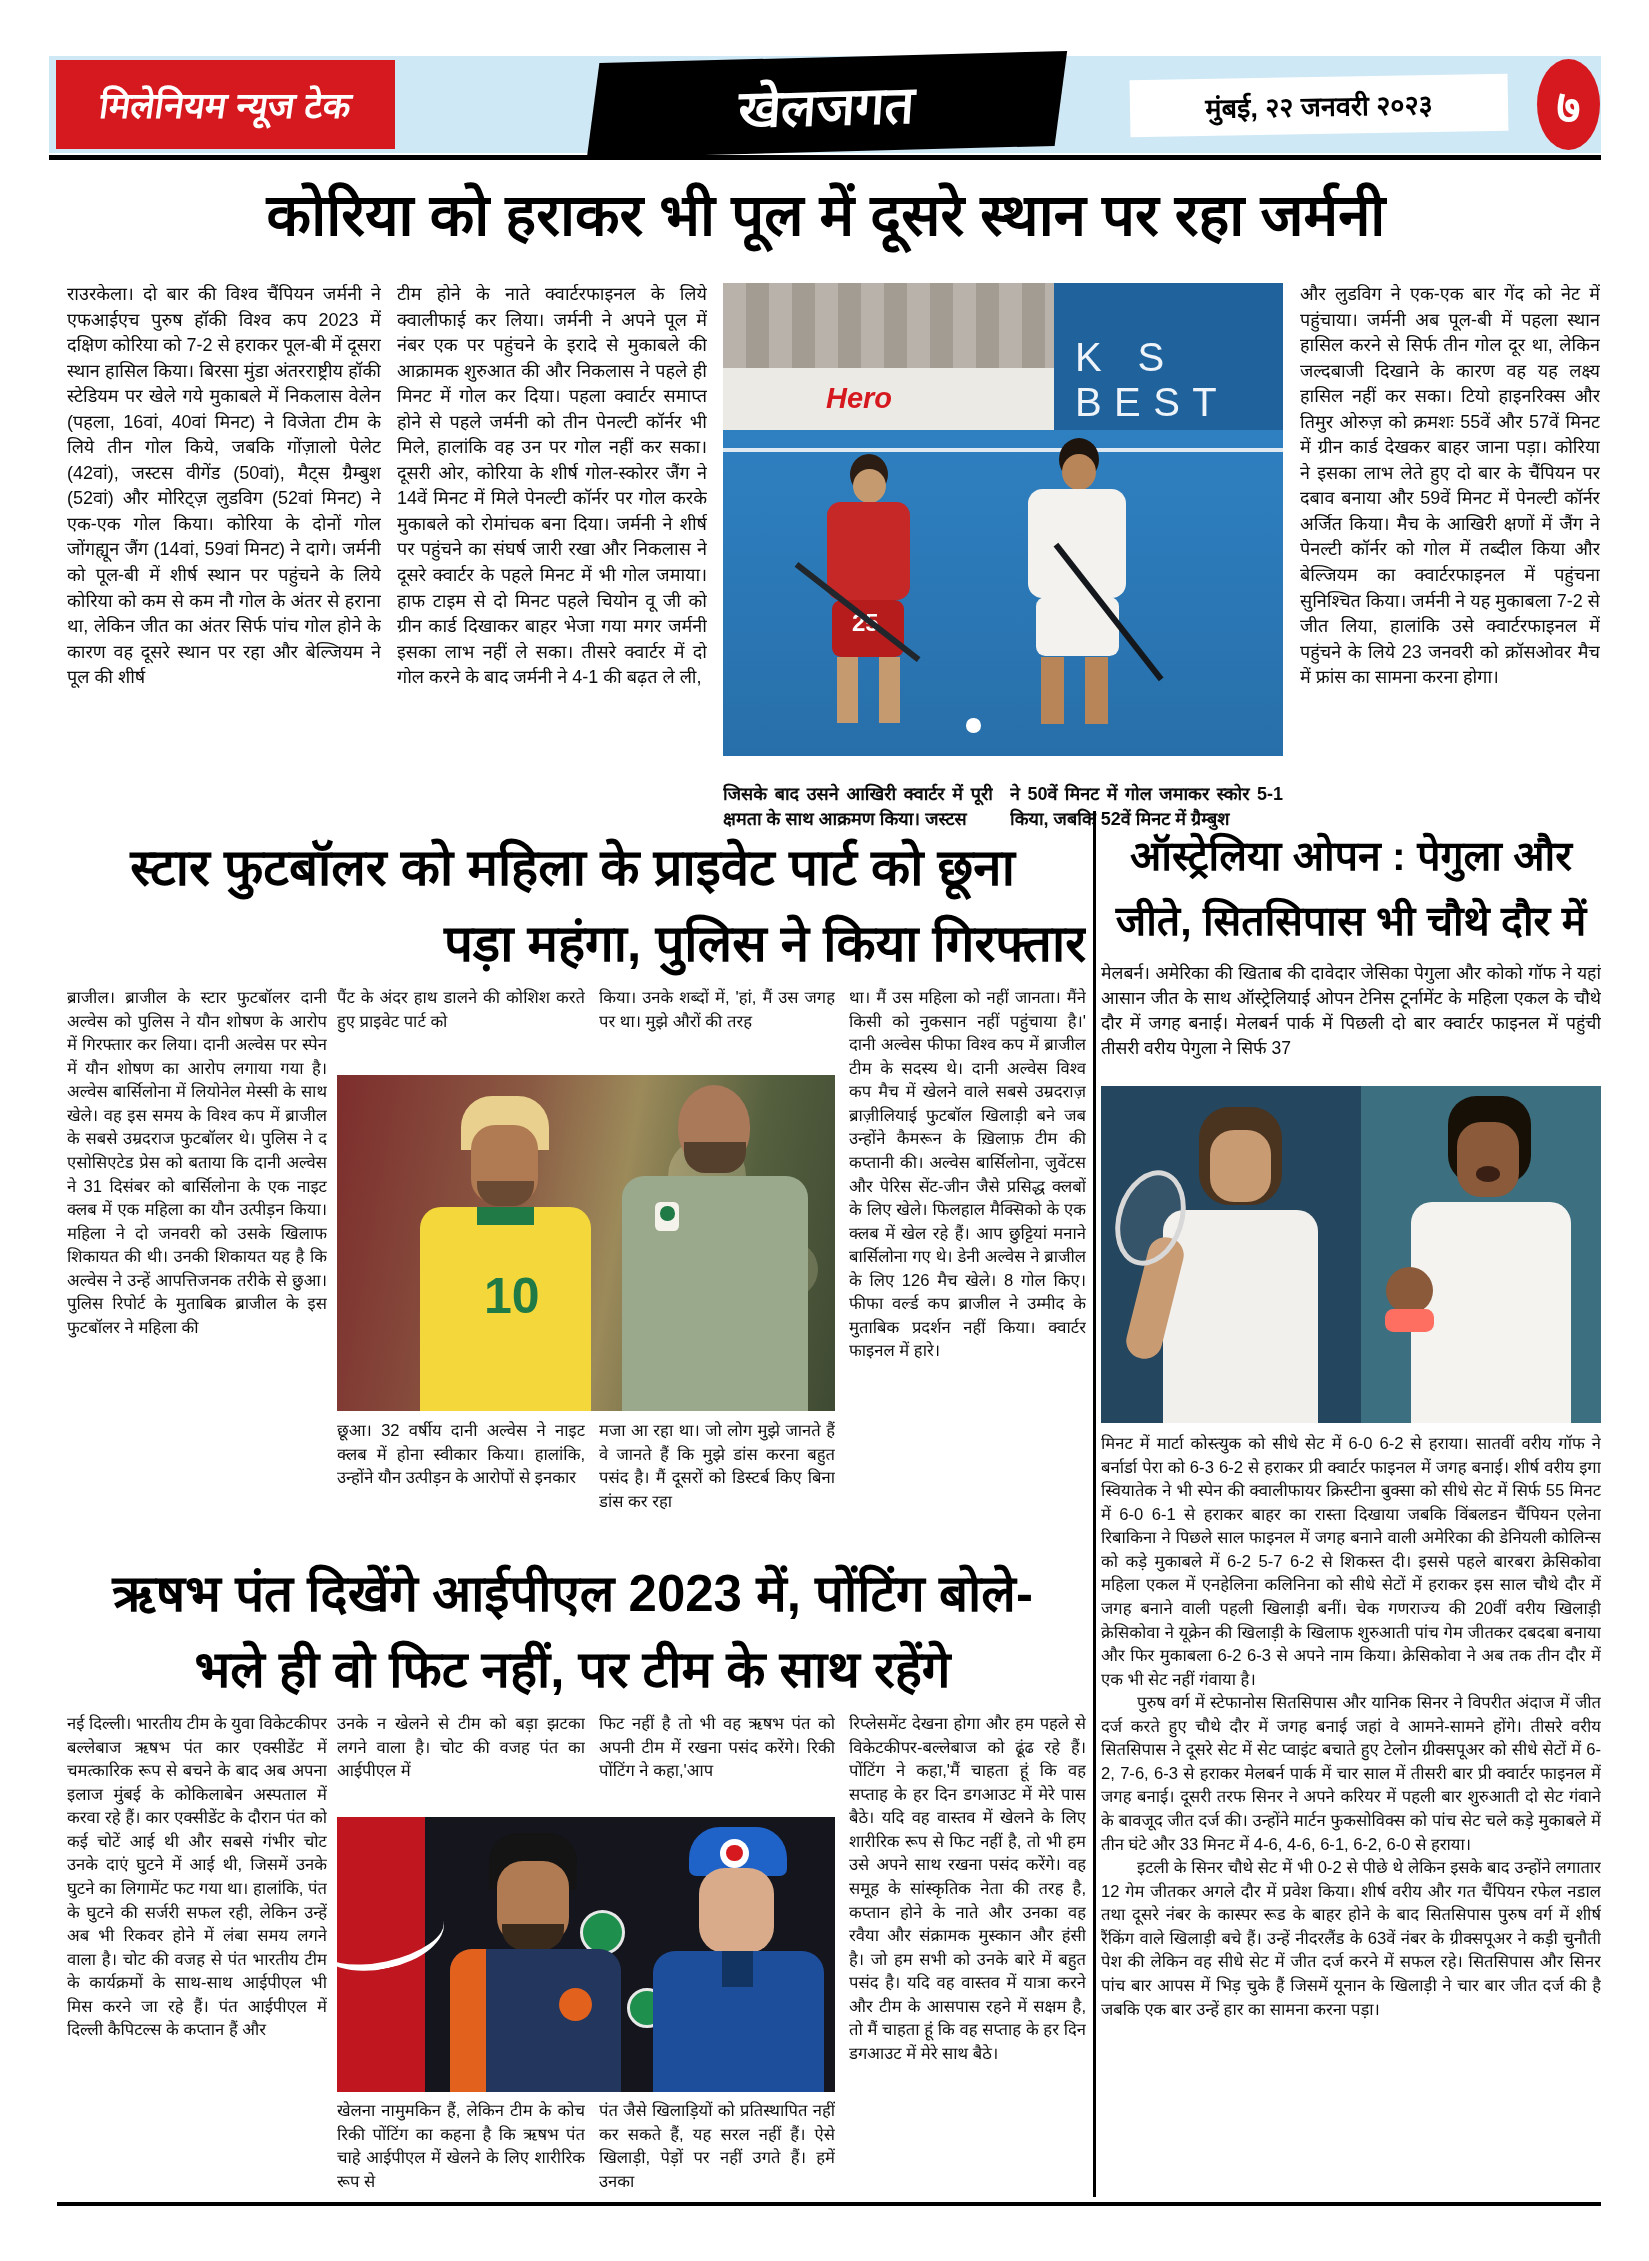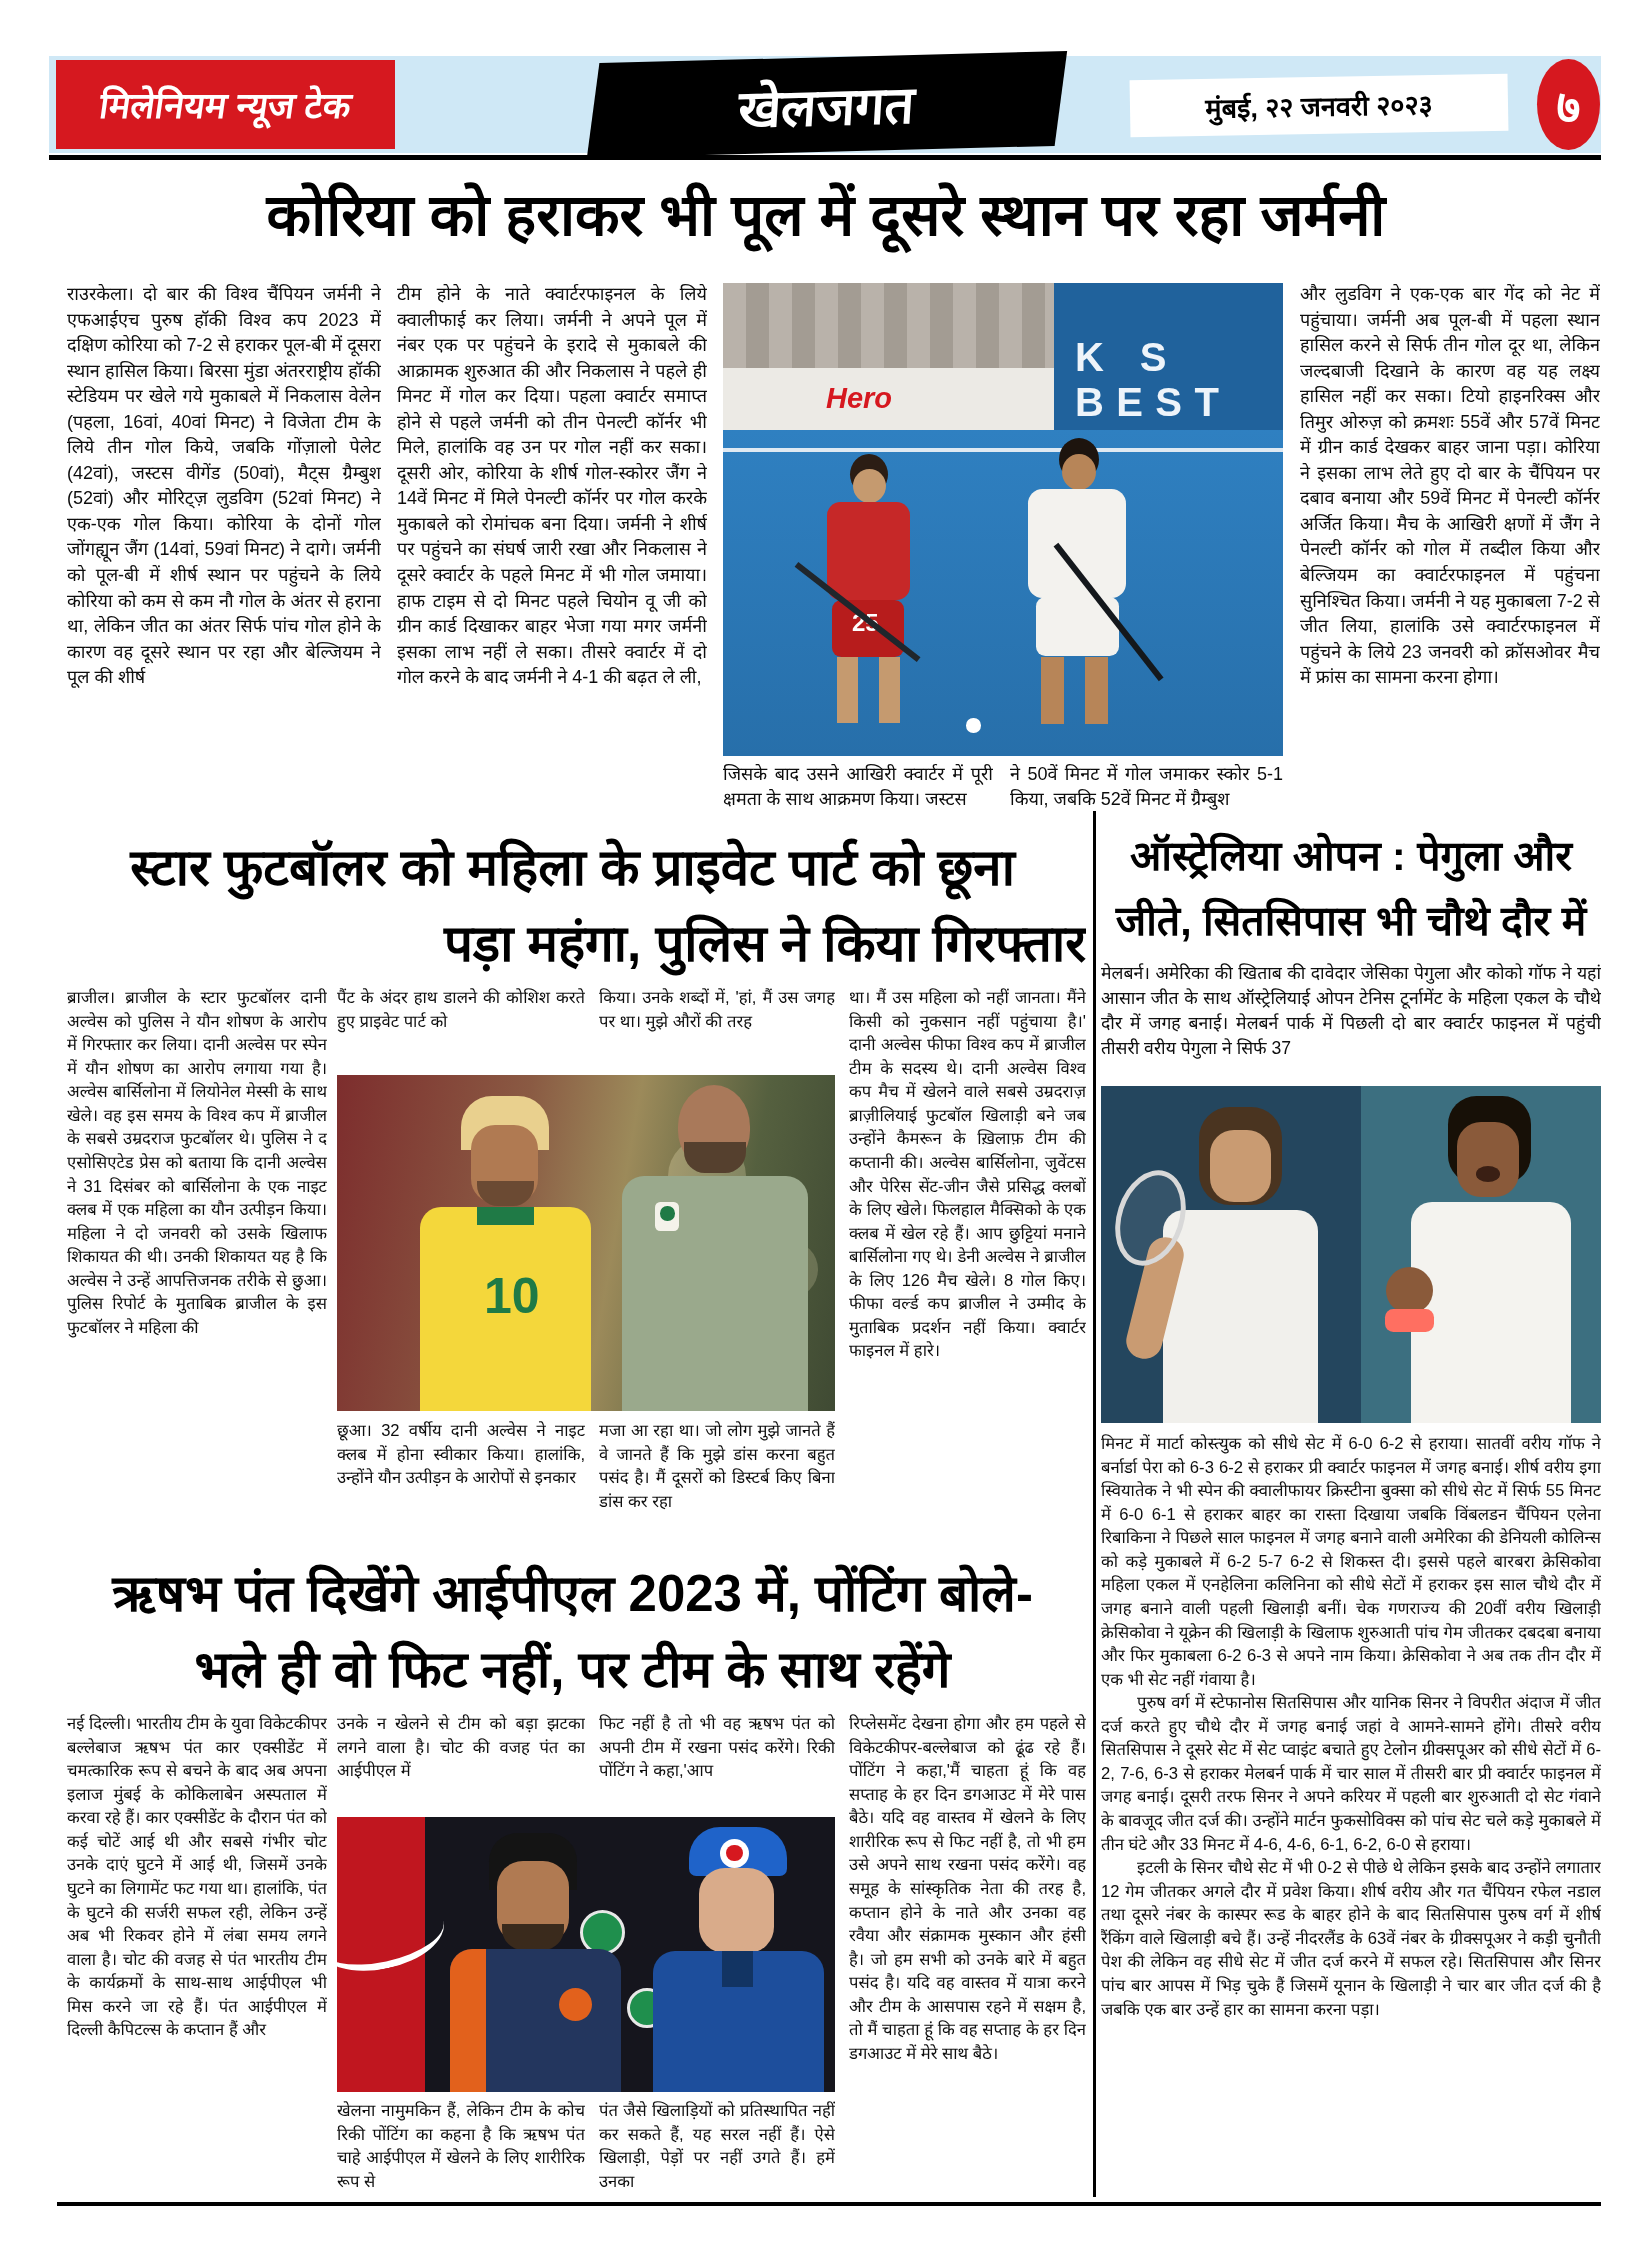--- a/index.html
+++ b/index.html
@@ -1,21 +1,21 @@
 <!DOCTYPE html>
 <html style="font-size:8.3px"><head>
 <meta charset="utf-8">
 <style>
   html,body{margin:0;padding:0;background:#e8e8e8;}
   .page{position:relative;width:1650px;height:2261px;background:#ffffff;
         font-family:"Liberation Sans","DejaVu Sans",sans-serif;color:#0c0c0c;}
   .abs{position:absolute;}
   .body-col{font-size:18px;line-height:1.42;text-align:justify;overflow:hidden;color:#0d0d0d;}
   .body-sm{font-size:16.6px;line-height:1.42;text-align:justify;overflow:hidden;color:#0d0d0d;}
-  .caption{font-size:18px;line-height:1.4;font-weight:normal;text-align:justify;overflow:hidden;}
+  .caption{font-size:18px;line-height:1.4;font-weight:bold;text-align:justify;overflow:hidden;margin-top:20px;}
   .hl{font-weight:900;text-align:center;color:#000;overflow:hidden;}
   .rule{background:#000;}
   .ph{overflow:hidden;}
   .ph *{position:absolute;}
   .nowrap{white-space:nowrap;}
   p.tpara{margin:0 0 0 0;text-indent:36px;}
   p.tpara.first{text-indent:0;}
 </style>
 </head>
 <body>
@@ -46,21 +46,21 @@
 
   <div class="abs body-col" style="left:67px;top:282px;width:314px;height:529px;">राउरकेला। दो बार की विश्व चैंपियन जर्मनी ने एफआईएच पुरुष हॉकी विश्व कप 2023 में दक्षिण कोरिया को 7-2 से हराकर पूल-बी में दूसरा स्थान हासिल किया। बिरसा मुंडा अंतरराष्ट्रीय हॉकी स्टेडियम पर खेले गये मुकाबले में निकलास वेलेन (पहला, 16वां, 40वां मिनट) ने विजेता टीम के लिये तीन गोल किये, जबकि गोंज़ालो पेलेट (42वां), जस्टस वीगेंड (50वां), मैट्स ग्रैम्बुश (52वां) और मोरिट्ज़ लुडविग (52वां मिनट) ने एक-एक गोल किया। कोरिया के दोनों गोल जोंगह्यून जैंग (14वां, 59वां मिनट) ने दागे। जर्मनी को पूल-बी में शीर्ष स्थान पर पहुंचने के लिये कोरिया को कम से कम नौ गोल के अंतर से हराना था, लेकिन जीत का अंतर सिर्फ पांच गोल होने के कारण वह दूसरे स्थान पर रहा और बेल्जियम ने पूल की शीर्ष</div>
 
   <div class="abs body-col" style="left:397px;top:282px;width:310px;height:529px;">टीम होने के नाते क्वार्टरफाइनल के लिये क्वालीफाई कर लिया। जर्मनी ने अपने पूल में नंबर एक पर पहुंचने के इरादे से मुकाबले की आक्रामक शुरुआत की और निकलास ने पहले ही मिनट में गोल कर दिया। पहला क्वार्टर समाप्त होने से पहले जर्मनी को तीन पेनल्टी कॉर्नर भी मिले, हालांकि वह उन पर गोल नहीं कर सका। दूसरी ओर, कोरिया के शीर्ष गोल-स्कोरर जैंग ने 14वें मिनट में मिले पेनल्टी कॉर्नर पर गोल करके मुकाबले को रोमांचक बना दिया। जर्मनी ने शीर्ष पर पहुंचने का संघर्ष जारी रखा और निकलास ने दूसरे क्वार्टर के पहले मिनट में भी गोल जमाया। हाफ टाइम से दो मिनट पहले चियोन वू जी को ग्रीन कार्ड दिखाकर बाहर भेजा गया मगर जर्मनी इसका लाभ नहीं ले सका। तीसरे क्वार्टर में दो गोल करने के बाद जर्मनी ने 4-1 की बढ़त ले ली,</div>
 
   <div class="abs ph" style="left:723px;top:283px;width:560px;height:473px;background:#2b7cb9;">
     <div style="left:0;top:0;width:100%;height:85px;background:repeating-linear-gradient(90deg,#b9b2aa 0 23px,#a39c93 23px 46px);"></div>
     <div style="left:0;top:85px;width:100%;height:62px;background:#eceae5;"></div>
     <span style="left:103px;top:99px;color:#d6181f;font-weight:900;font-size:29px;font-style:italic;">Hero</span>
     <div style="left:331px;top:0;width:229px;height:147px;background:#20629c;"></div>
-    <span style="left:352px;top:52px;color:#eef4fa;font-weight:700;font-size:40px;letter-spacing:12.4px;">K S BEST</span>
+    <span style="left:352px;top:52px;color:#eef4fa;font-weight:400;font-size:40px;letter-spacing:12.4px;">K S BEST</span>
     <div style="left:0;top:147px;width:100%;height:326px;background:linear-gradient(#2f80c1,#276faa);"></div>
     <div style="left:0;top:165px;width:100%;height:4.1px;background:#dfe9f2;"></div>
 
     <div style="left:78px;top:171px;width:135px;height:269px;">
       <div style="position:absolute;left:49px;top:0;width:38px;height:41px;border-radius:50%;background:#2b1d14;"></div>
       <div style="position:absolute;left:52px;top:14.5px;width:33px;height:34px;border-radius:50%;background:#c59a6f;"></div>
       <div style="position:absolute;left:26px;top:48px;width:83px;height:98px;border-radius:13.5px;background:#c62828;"></div>
       <div style="position:absolute;left:31px;top:146px;width:72px;height:57px;border-radius:9.3px;background:#b71c1c;"></div>
       <span style="position:absolute;left:51px;top:155px;color:#fff;font-weight:900;font-size:24px;">25</span>
       <div style="position:absolute;left:36px;top:203px;width:21px;height:66px;background:#c59a6f;"></div>

